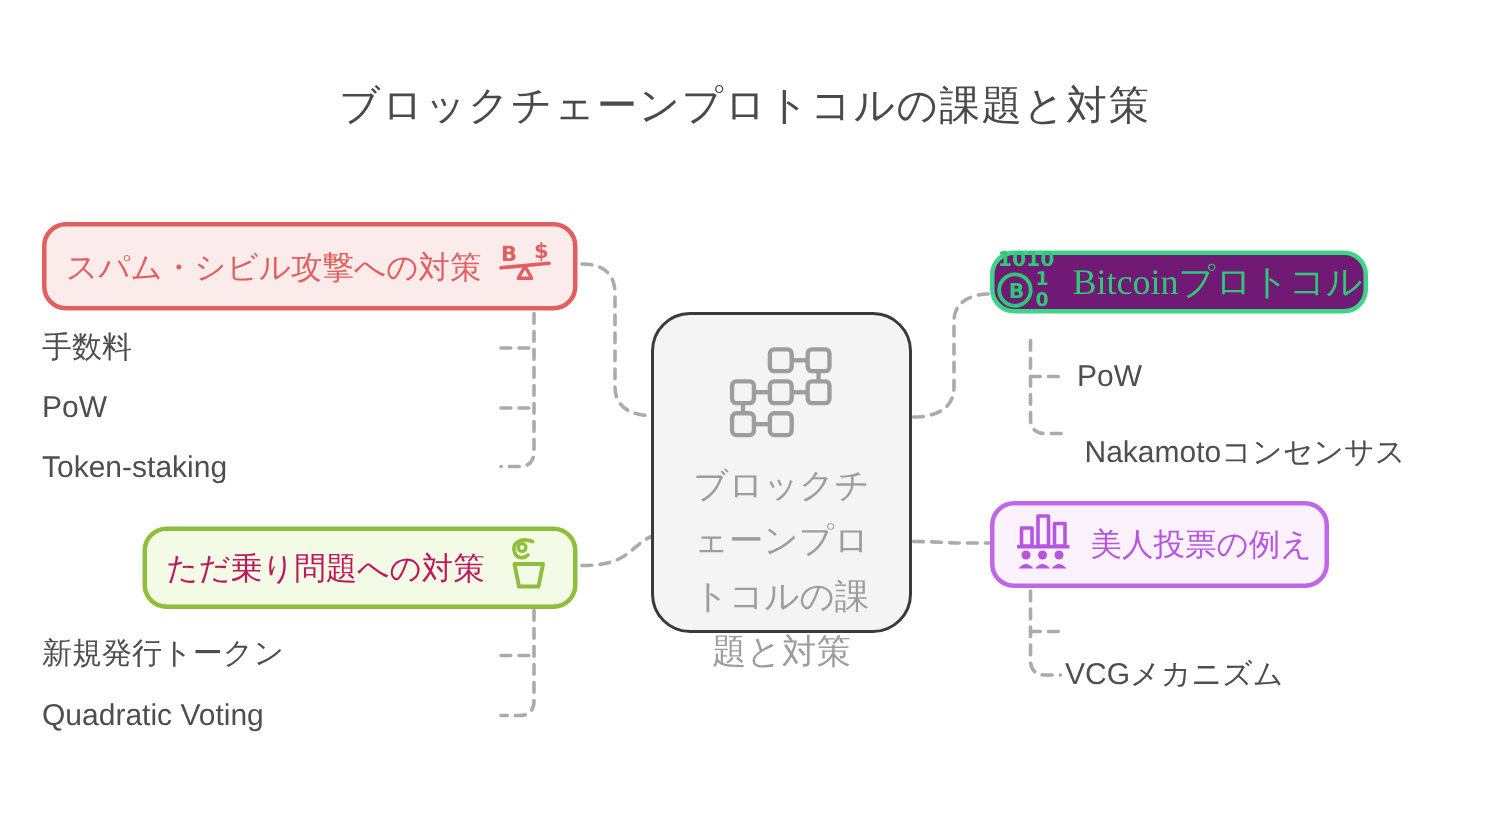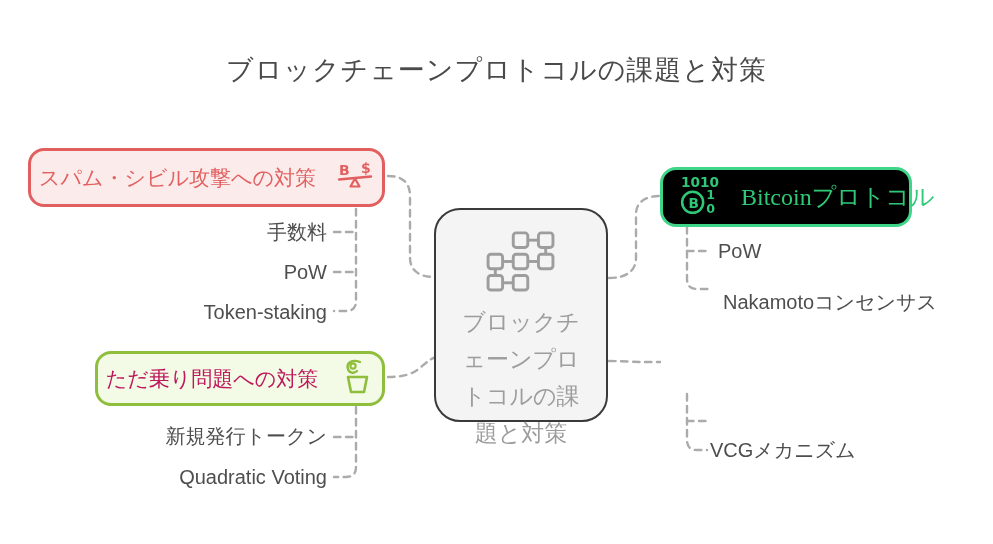--- a/index.html
+++ b/index.html
@@ -10,54 +10,54 @@
   .wire-layer{position:absolute;left:0;top:0;width:993px;height:544px;}
   .wire{fill:none;stroke:#ababab;stroke-width:2.4;stroke-dasharray:6.5 5.5;stroke-linecap:round;}
 
   .title{
     position:absolute;left:0;top:52px;width:100%;text-align:center;
     font-size:27px;color:#4a4a4a;letter-spacing:1px;
   }
 
   .node{
     position:absolute;display:flex;align-items:center;justify-content:center;
-    border-radius:16px;box-sizing:border-box;gap:20px;white-space:nowrap;
+    border-radius:16px;box-sizing:border-box;gap:10px;white-space:nowrap;
   }
   .node .lbl{font-size:21px;}
   .node svg{flex:0 0 auto;}
 
   .node-spam{
     left:28px;top:148px;width:357px;height:59px;
     background:#fcebeb;border:3px solid #e25f5f;color:#e25f5f;
   }
   .node-freeride{
     left:95px;top:351px;width:290px;height:55px;
     background:#f3fae5;border:3px solid #8fbe3c;color:#be185d;
   }
   .node-bitcoin{
-    left:660px;top:167px;width:252px;height:60px;
-    background:#000000;border:3px solid #3fd589;color:#2fc877;justify-content:flex-start;padding-left:16px;
+    left:660px;top:167px;width:252px;height:42px;
+    background:#701a75;border:3px solid #3fd589;color:#2fc877;justify-content:flex-start;
   }
   .node-beauty{
     left:660px;top:334px;width:226px;height:58px;
     background:#fbf2fe;border:3px solid #c066e6;color:#b855e0;justify-content:flex-start;padding-left:14px;
   }
 
   .node-center{
     left:434px;top:208px;width:174px;height:214px;
     background:#f4f4f4;border:2.5px solid #3a3a3a;border-radius:26px;
     flex-direction:column;justify-content:flex-start;padding-top:20px;gap:8px;white-space:normal;
   }
   .node-center .center-label{
     width:122px;text-align:center;font-size:23px;line-height:37px;color:#9d9d9d;
     word-break:break-all;
   }
 
   .sub{position:absolute;font-size:20px;color:#4e4e4e;line-height:26px;white-space:nowrap;}
-  .sub.right-align{text-align:right;}
+  .sub.right-align{padding-left:28px;}
   .s1{left:0;top:219px;width:327px;}
   .s2{left:0;top:259px;width:327px;}
   .s3{left:0;top:299px;width:327px;}
   .s4{left:0;top:423px;width:327px;}
   .s5{left:0;top:464px;width:327px;}
   .s6{left:718px;top:238px;}
   .s7{left:723px;top:276px;margin-top:13px;}
   .s8{left:718px;top:408px;}
   .s9{left:710px;top:437px;}
 </style>
@@ -151,15 +151,36 @@
         <text x="9" y="32" font-size="13" font-weight="700" fill="#2fc877" font-family="'DejaVu Sans',sans-serif">B</text>
         <text x="26" y="24" font-size="12" font-weight="700" fill="#2fc877" font-family="'DejaVu Sans',sans-serif">1</text>
         <text x="26" y="37" font-size="12" font-weight="700" fill="#2fc877" font-family="'DejaVu Sans',sans-serif">0</text>
       </svg>
     </span>
     <span class="lbl" style="font-size:24px;font-family:Liberation Serif, serif;">Bitcoinプロトコル</span>
   </div>
   <div class="sub s6">PoW</div>
   <div class="sub s7">Nakamotoコンセンサス</div>
 
+  <div class="node node-beauty">
+    <span>
+      <svg width="40" height="40" viewBox="0 0 40 40">
+        <g fill="none" stroke="#b855e0" stroke-width="2.4" stroke-linejoin="round">
+          <rect x="4" y="11" width="7" height="12"></rect>
+          <rect x="15" y="3" width="7" height="20"></rect>
+          <rect x="26" y="8" width="7" height="15"></rect>
+          <line x1="1" y1="23.5" x2="36" y2="23.5"></line>
+        </g>
+        <g fill="#b855e0">
+          <circle cx="7" cy="29" r="3"></circle>
+          <circle cx="18" cy="29" r="3"></circle>
+          <circle cx="29" cy="29" r="3"></circle>
+          <path d="M2,38 Q7,32 12,38 Z"></path>
+          <path d="M13,38 Q18,32 23,38 Z"></path>
+          <path d="M24,38 Q29,32 34,38 Z"></path>
+        </g>
+      </svg>
+    </span>
+    <span class="lbl">美人投票の例え</span>
+  </div>
   <div class="sub s9">VCGメカニズム</div>
 
 </div>
 
 </body></html>

